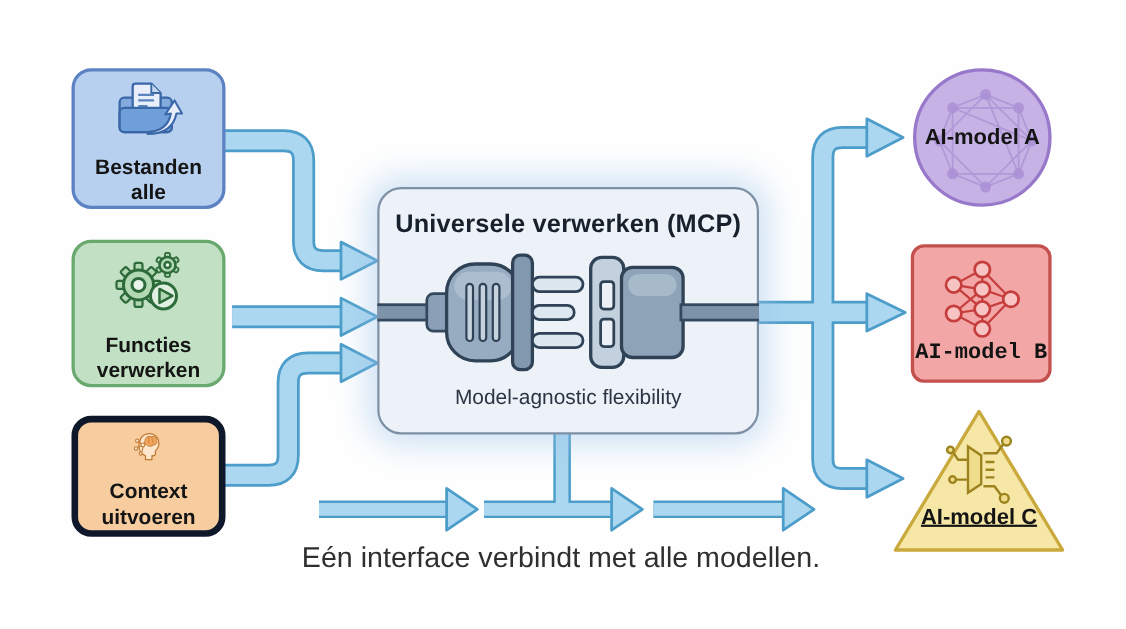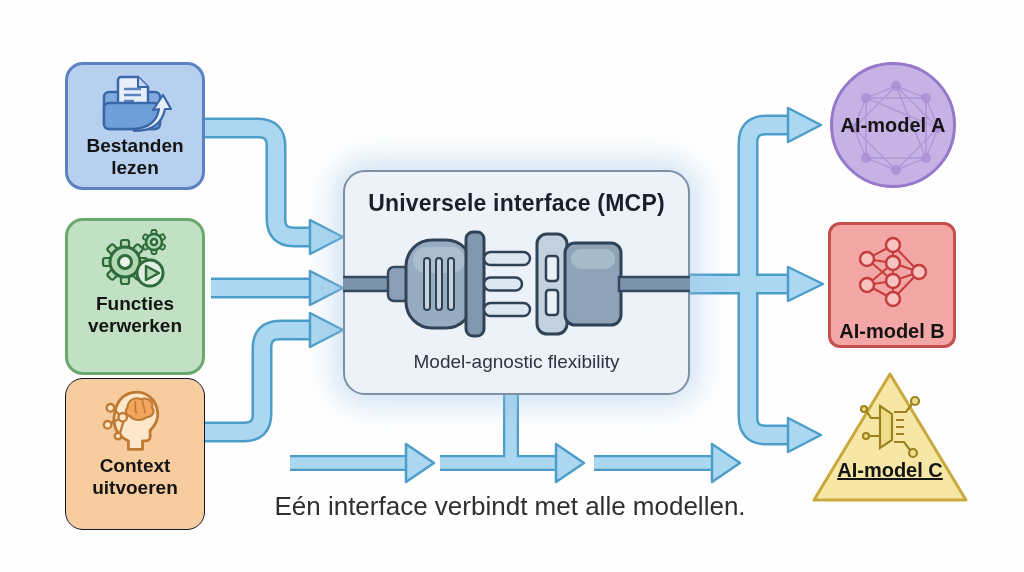--- a/index.html
+++ b/index.html
@@ -6,24 +6,25 @@
   #canvas{
     position:relative;width:1024px;height:572px;overflow:hidden;
     background:#fefefe;font-family:"Liberation Sans",sans-serif;
   }
   .abs{position:absolute;}
   
   .input-node{
     position:absolute;left:65px;width:140px;border-radius:18px;
     display:flex;flex-direction:column;align-items:center;justify-content:flex-start;
     box-sizing:border-box;
+    gap:17px;
   }
   .node-blue{top:62px;height:128px;background:#b7d0ef;border:3px solid #5c82c4;}
-  .node-green{top:218px;height:157px;background:#c2e0c3;border:3px solid #6aa96e;}
-  .node-orange{top:378px;height:152px;background:#f7cda0;border:1px solid #0f172a;}
+  .node-green{top:218px;height:134px;background:#c2e0c3;border:3px solid #6aa96e;}
+  .node-orange{top:378px;height:110px;background:#f7cda0;border:6px solid #0f172a;}
   .input-label{
     text-align:center;font-weight:bold;font-size:19px;line-height:1.18;color:#141414;
   }
   .input-icon{margin-top:8px;}
   .node-blue .input-icon{margin-top:6px;}
   
   #center-box{
     position:absolute;left:343px;top:170px;width:347px;height:225px;
     background:#edf2f9;border:2.5px solid #7e90a5;border-radius:22px;
     box-shadow:0 0 28px 10px rgba(156,196,232,0.45);
@@ -46,21 +47,21 @@
   }
   #model-b{
     position:absolute;left:828px;top:222px;width:128px;height:126px;border-radius:12px;
     background:#f2a7a6;border:3px solid #c4504e;box-sizing:border-box;
     display:flex;flex-direction:column;align-items:center;
   }
   .model-label{
     font-weight:bold;font-size:20px;color:#141414;text-align:left;position:relative;z-index:2;
   }
   #model-a .model-label{margin-top:0;}
-  #model-b .model-label{margin-top:13px;}
+  #model-b .model-label{margin-top:2px;font-family:Liberation Mono, monospace;}
   #model-a-icon{position:absolute;left:8px;top:8px;z-index:1;}
   #model-c-wrap{position:absolute;left:800px;top:368px;width:190px;height:140px;}
   #model-c-label{
     position:absolute;left:800px;top:459px;width:180px;text-align:center;
     font-weight:bold;font-size:20px;color:#141414;text-decoration:underline;
   }
   
   #caption{
     position:absolute;left:240px;top:491px;width:540px;text-align:center;
     font-size:26px;font-weight:500;color:#2f2f2f;
@@ -127,21 +128,21 @@
     <svg class="input-icon" width="76" height="64" viewBox="0 0 76 64">
       <rect x="7" y="21" width="56" height="37" rx="5" fill="#84abdd" stroke="#3a67a8" stroke-width="2.5"></rect>
       <path d="M21 44 V9 a3 3 0 0 1 3 -3 h17 l10 10 v28 z" fill="#e8effa" stroke="#3a67a8" stroke-width="2.5" stroke-linejoin="round"></path>
       <path d="M41 6 v10 h10" fill="#c6d6ef" stroke="#3a67a8" stroke-width="2"></path>
       <path d="M27 18 h17 M27 24 h17 M27 30 h10" stroke="#5b84bf" stroke-width="2.5"></path>
       <rect x="7" y="32" width="56" height="26" rx="5" fill="#6f9fd8" stroke="#3a67a8" stroke-width="2.5"></rect>
       <path d="M37 58 C52 57 60 50 62 38 L56 39 L66 24 L74 38 L68 38 C65 53 54 60 37 60 Z" fill="#e8effa" stroke="#3a67a8" stroke-width="2.2" stroke-linejoin="round"></path>
     </svg>
     <div class="input-label">
       <div>Bestanden</div>
-      <div>lezen</div>
+      <div>alle</div>
     </div>
   </div>
 
   <div class="input-node node-green">
     <svg class="input-icon" width="76" height="64" viewBox="0 0 76 64">
       <g transform="translate(28,33)">
         <g fill="#b2d9b4" stroke="#2e6b3a" stroke-width="2.2">
           <rect x="-4" y="-22" width="8" height="10" rx="2"></rect>
           <rect x="-4" y="-22" width="8" height="10" rx="2" transform="rotate(45)"></rect>
           <rect x="-4" y="-22" width="8" height="10" rx="2" transform="rotate(90)"></rect>
@@ -217,21 +218,21 @@
 
       <rect x="194" y="64" width="30" height="100" rx="10" fill="#c3d0dd" stroke="#2f4256" stroke-width="3"></rect>
       <rect x="203" y="86" width="12" height="25" rx="3" fill="#eaf0f6" stroke="#2f4256" stroke-width="2.5"></rect>
       <rect x="203" y="120" width="12" height="25" rx="3" fill="#eaf0f6" stroke="#2f4256" stroke-width="2.5"></rect>
 
       <rect x="222" y="73" width="56" height="82" rx="10" fill="#8fa3b8" stroke="#2f4256" stroke-width="3"></rect>
       <rect x="228" y="79" width="44" height="20" rx="10" fill="#a9bccc" opacity="0.9"></rect>
 
       <rect x="276" y="107" width="73" height="14" fill="#7d93a9" stroke="#34495e" stroke-width="2.5"></rect>
     </svg>
-    <div id="center-title">Universele interface (MCP)</div>
+    <div id="center-title">Universele verwerken (MCP)</div>
     <div id="center-subtitle">Model-agnostic flexibility</div>
   </div>
 
   <div id="model-a">
     <svg id="model-a-icon" width="110" height="110" viewBox="0 0 110 110">
       <g stroke="#a78fd0" stroke-width="1.6" fill="none" opacity="0.7">
         <path d="M55 13 L85 25 L97 55 L85 85 L55 97 L25 85 L13 55 L25 25 Z"></path>
         <path d="M55 13 L97 55 M85 25 L85 85 M97 55 L55 97 M85 85 L25 85 M55 97 L13 55 M25 85 L25 25 M13 55 L55 13 M25 25 L85 25 M55 13 L85 85 M25 25 L97 55"></path>
       </g>
       <g fill="#ab90d6" opacity="0.85">

